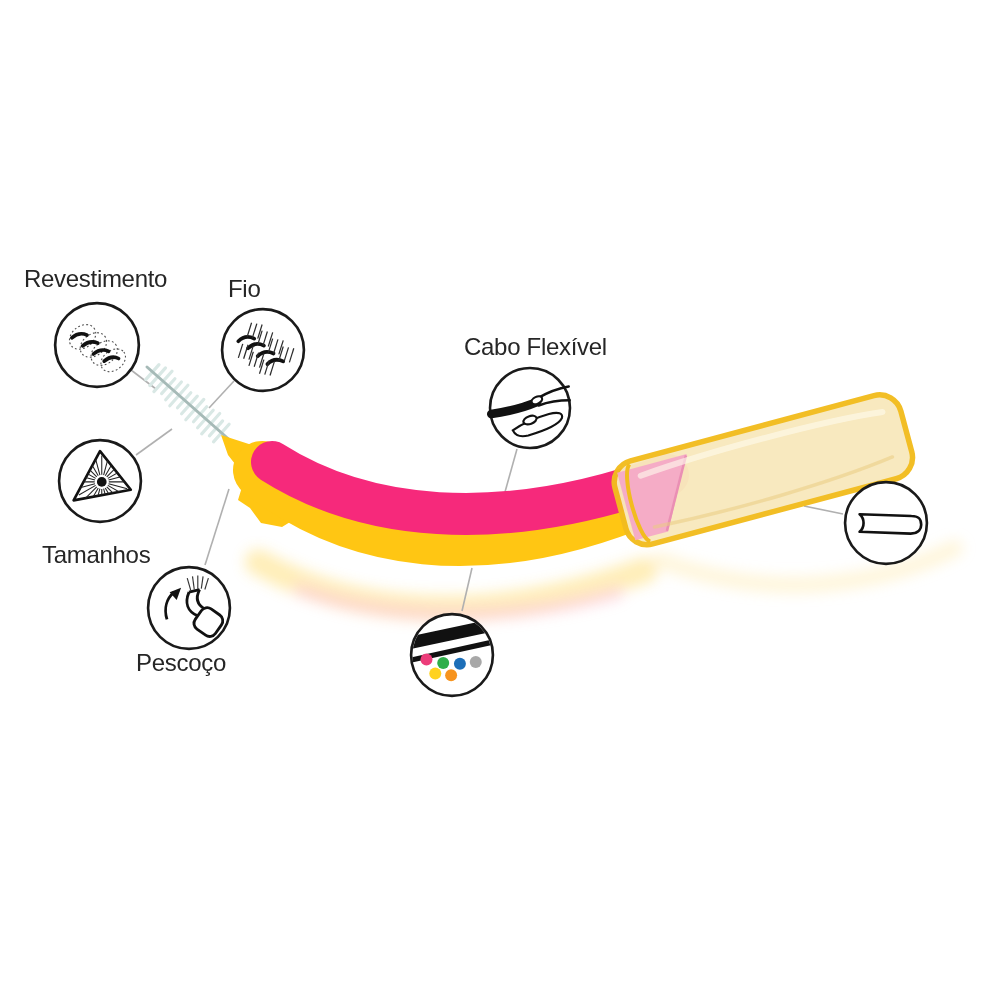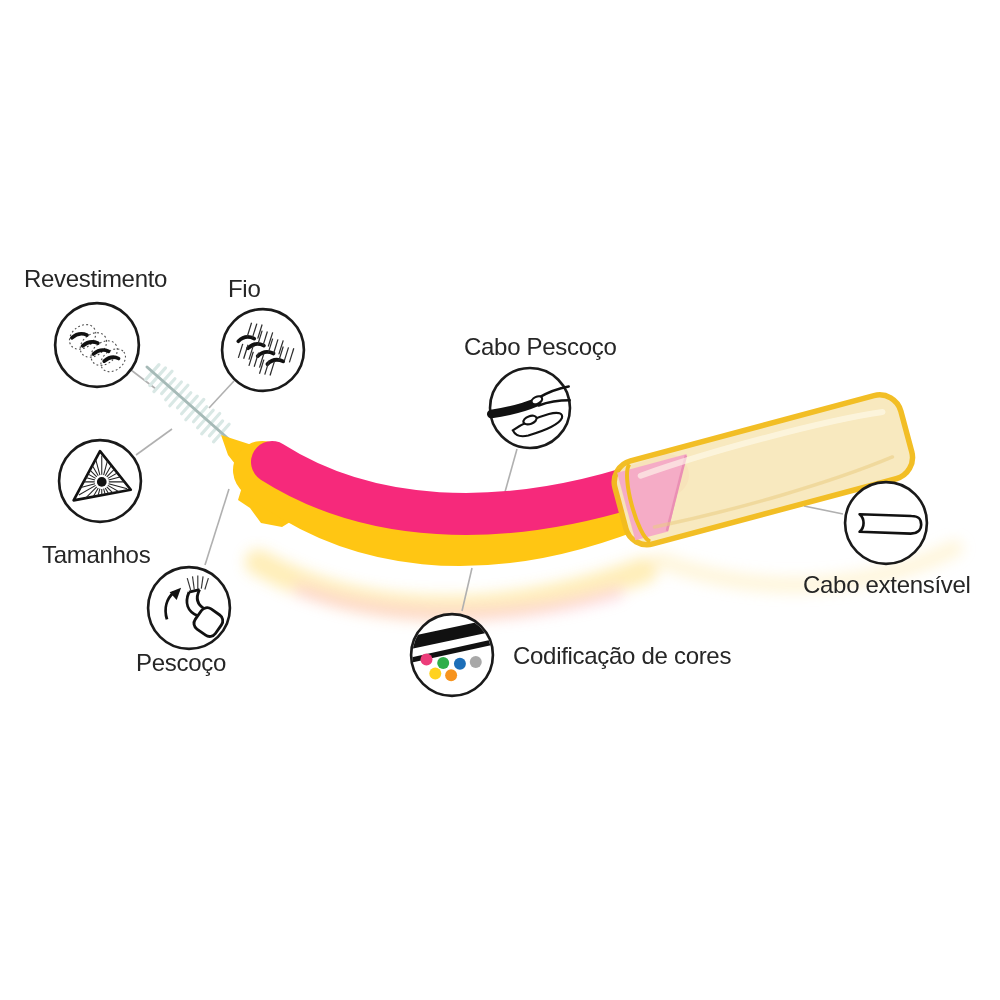--- a/index.html
+++ b/index.html
@@ -118,21 +118,21 @@
       <use href="#fio-h" transform="translate(35,33)"></use>
       <use href="#fio-h" transform="translate(47,42)"></use>
       <use href="#fio-h" transform="translate(59,51)"></use>
       <use href="#fio-h" transform="translate(71,60)"></use>
       <use href="#fio-h" transform="translate(25,57)"></use>
       <use href="#fio-h" transform="translate(37,66)"></use>
       <use href="#fio-h" transform="translate(49,75)"></use>
     </svg>
   </div>
 
-  <span class="label" style="left:464px;top:334px">Cabo Pescoço</span>
+  <span class="label" style="left:464px;top:334px">Cabo Flexível</span>
   <div class="circle-box" style="left:487px;top:365px">
     <svg width="86" height="86" viewBox="0 0 100 100">
       <circle cx="50" cy="50" r="46.5" fill="#fff" stroke="#1a1a1a" stroke-width="3"></circle>
       <path d="M 30,76 C 44,66 58,61 72,57 C 83,54 89,56 87,62 C 83,70 65,77 48,82 C 40,84 33,82 30,76 Z" fill="#fff" stroke="#111" stroke-width="2.5"></path>
       <path d="M 5,57 C 25,54 42,50 58,43" stroke="#111" stroke-width="10" fill="none" stroke-linecap="round"></path>
       <path d="M 58,39 C 72,31 83,27 95,25" stroke="#111" stroke-width="3" fill="none" stroke-linecap="round"></path>
       <path d="M 60,47 C 74,42 86,41 96,41" stroke="#111" stroke-width="3" fill="none" stroke-linecap="round"></path>
       <ellipse cx="58" cy="41" rx="6.5" ry="4" transform="rotate(-25 58 41)" fill="#fff" stroke="#111" stroke-width="2.5"></ellipse>
       <ellipse cx="50" cy="64" rx="8" ry="4.5" transform="rotate(-20 50 64)" fill="#fff" stroke="#111" stroke-width="2.5"></ellipse>
     </svg>
@@ -191,21 +191,20 @@
       </g>
       <path d="M 50,32 C 45,44 48,54 60,59" stroke="#111" stroke-width="3.2" fill="none"></path>
       <path d="M 62,29 C 57,39 59,46 68,51" stroke="#111" stroke-width="3.2" fill="none"></path>
       <line x1="50" y1="32" x2="62" y2="29" stroke="#111" stroke-width="3.2"></line>
       <rect x="-14" y="-14" width="28" height="28" rx="8" transform="translate(72,66) rotate(35)" fill="#fff" stroke="#111" stroke-width="3.2"></rect>
       <path d="M 25,63 C 21,50 25,39 33,32" stroke="#111" stroke-width="3.2" fill="none"></path>
       <polygon points="41,27 28,32 36,41" fill="#111"></polygon>
     </svg>
   </div>
 
-  <span class="label" style="left:513px;top:643px">Codificação de cores</span>
   <div class="circle-box" style="left:408px;top:611px">
     <svg width="88" height="88" viewBox="0 0 100 100">
       <defs>
         <clipPath id="codclip">
             <circle cx="50" cy="50" r="45"></circle>
           </clipPath>
       </defs>
       <circle cx="50" cy="50" r="46.5" fill="#fff"></circle>
       <g clip-path="url(#codclip)">
         <path d="M -2,37 L 102,15" stroke="#111" stroke-width="14" fill="none"></path>
@@ -214,21 +213,20 @@
       <circle cx="21" cy="55" r="6.8" fill="#EC3C7A"></circle>
       <circle cx="40" cy="59" r="6.8" fill="#2FAE4A"></circle>
       <circle cx="59" cy="60" r="6.8" fill="#1D6FB8"></circle>
       <circle cx="77" cy="58" r="6.8" fill="#A8A8A8"></circle>
       <circle cx="31" cy="71" r="6.8" fill="#FFD21E"></circle>
       <circle cx="49" cy="73" r="6.8" fill="#F7941E"></circle>
       <circle cx="50" cy="50" r="46.5" fill="none" stroke="#1a1a1a" stroke-width="3"></circle>
     </svg>
   </div>
 
-  <span class="label" style="left:803px;top:572px">Cabo extensível</span>
   <div class="circle-box" style="left:842px;top:479px">
     <svg width="88" height="88" viewBox="0 0 100 100">
       <circle cx="50" cy="50" r="46.5" fill="#fff" stroke="#1a1a1a" stroke-width="3"></circle>
       <path d="M 20,40 C 26,45 26,55 20,60 L 78,62 C 88,62 90,56 90,52 C 90,46 88,42 79,42 Z" fill="#fff" stroke="#111" stroke-width="3" stroke-linejoin="round"></path>
     </svg>
   </div>
 
 </div>
 
 </body></html>

